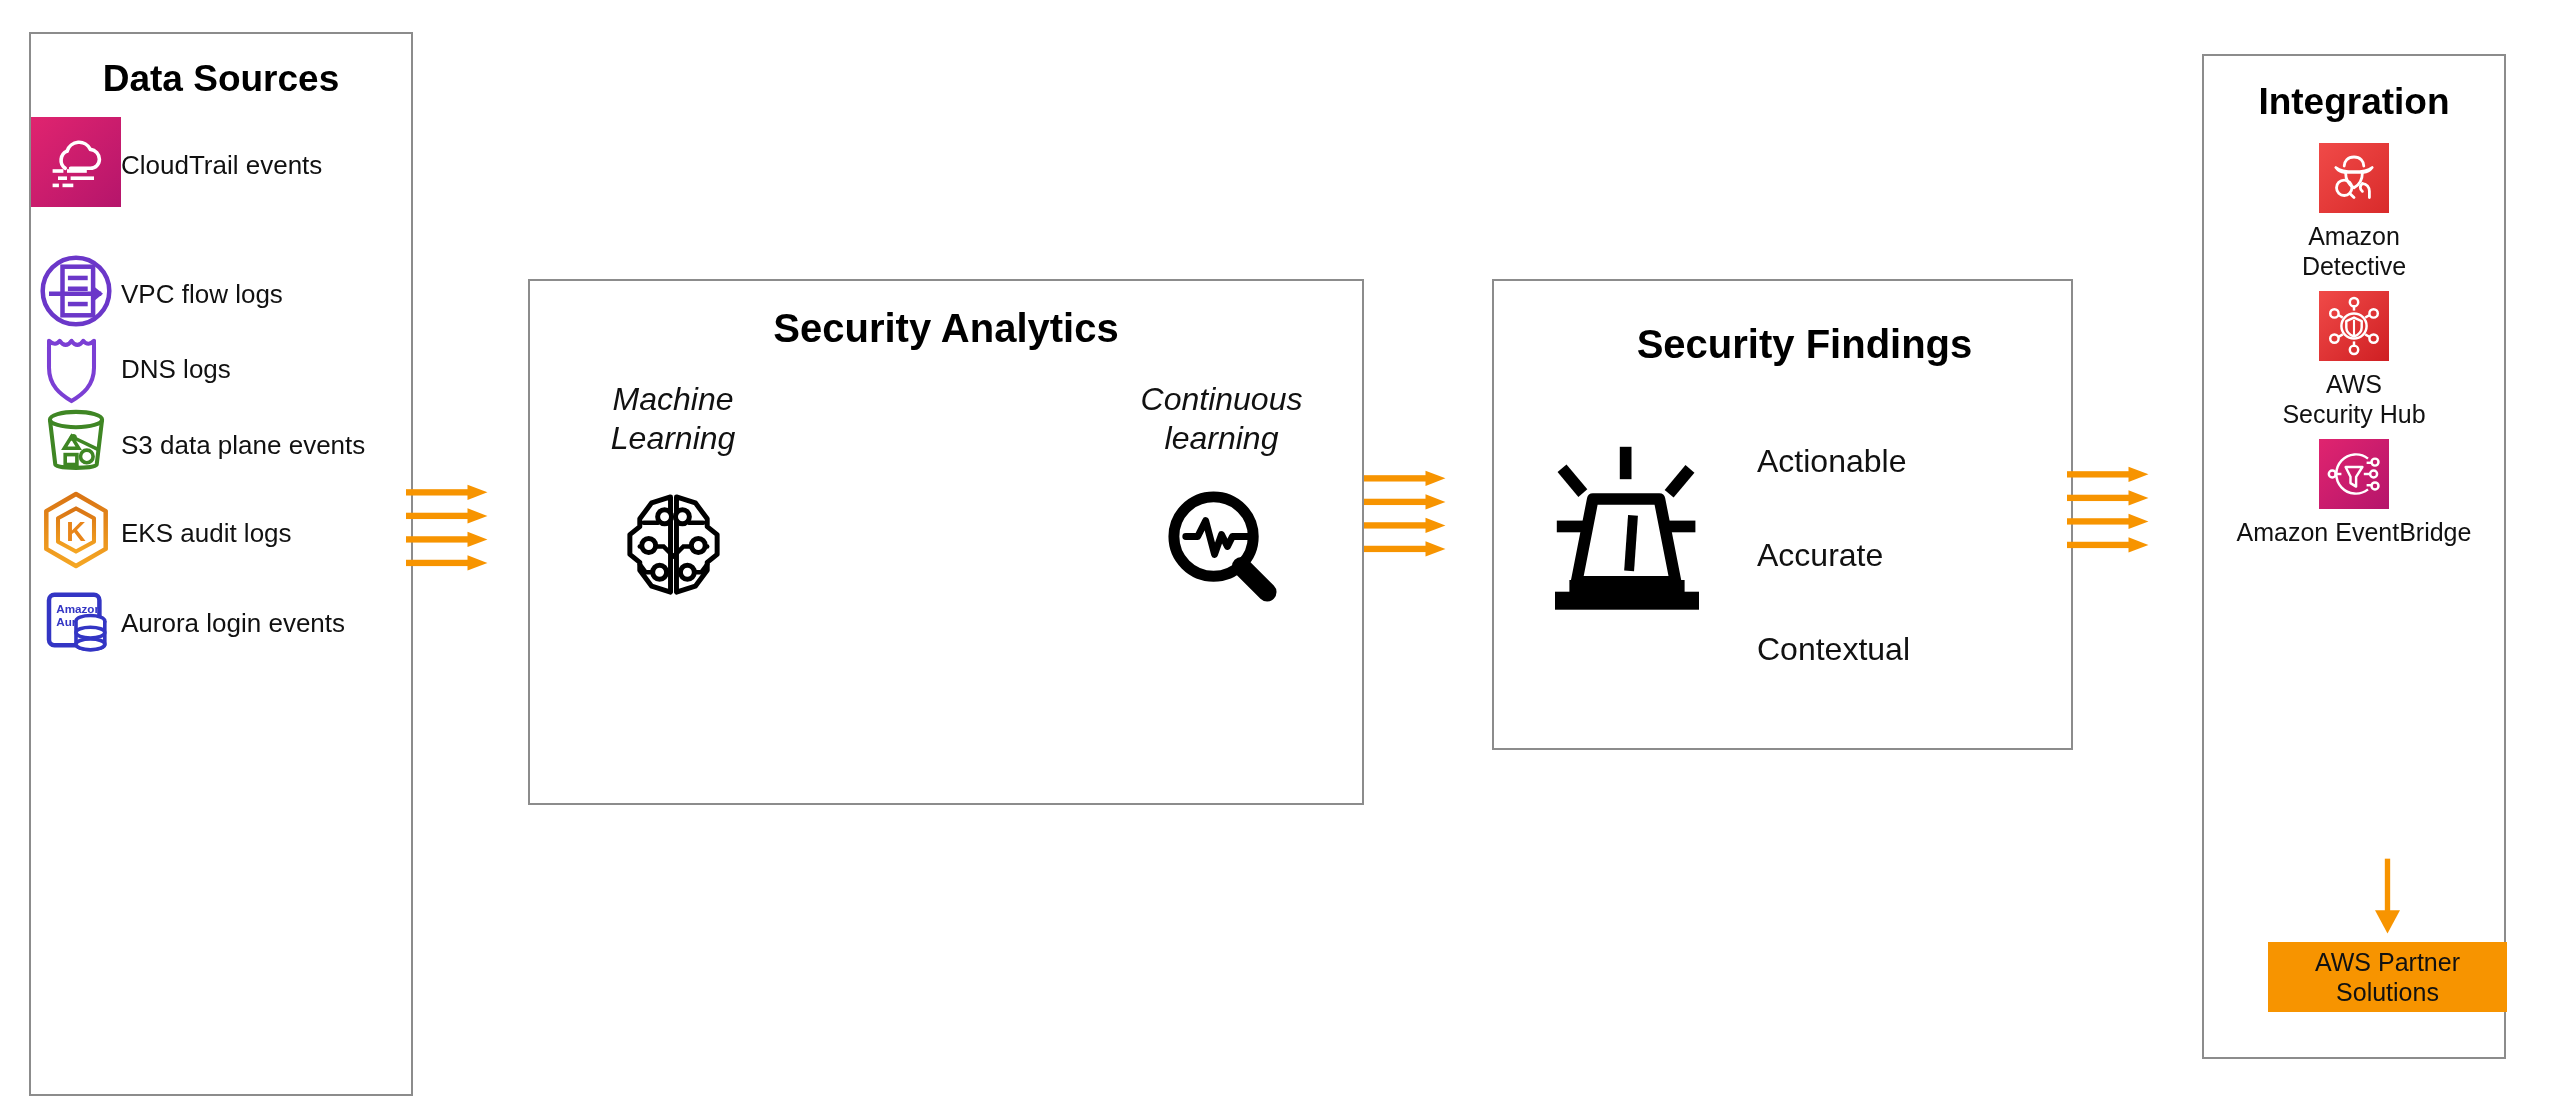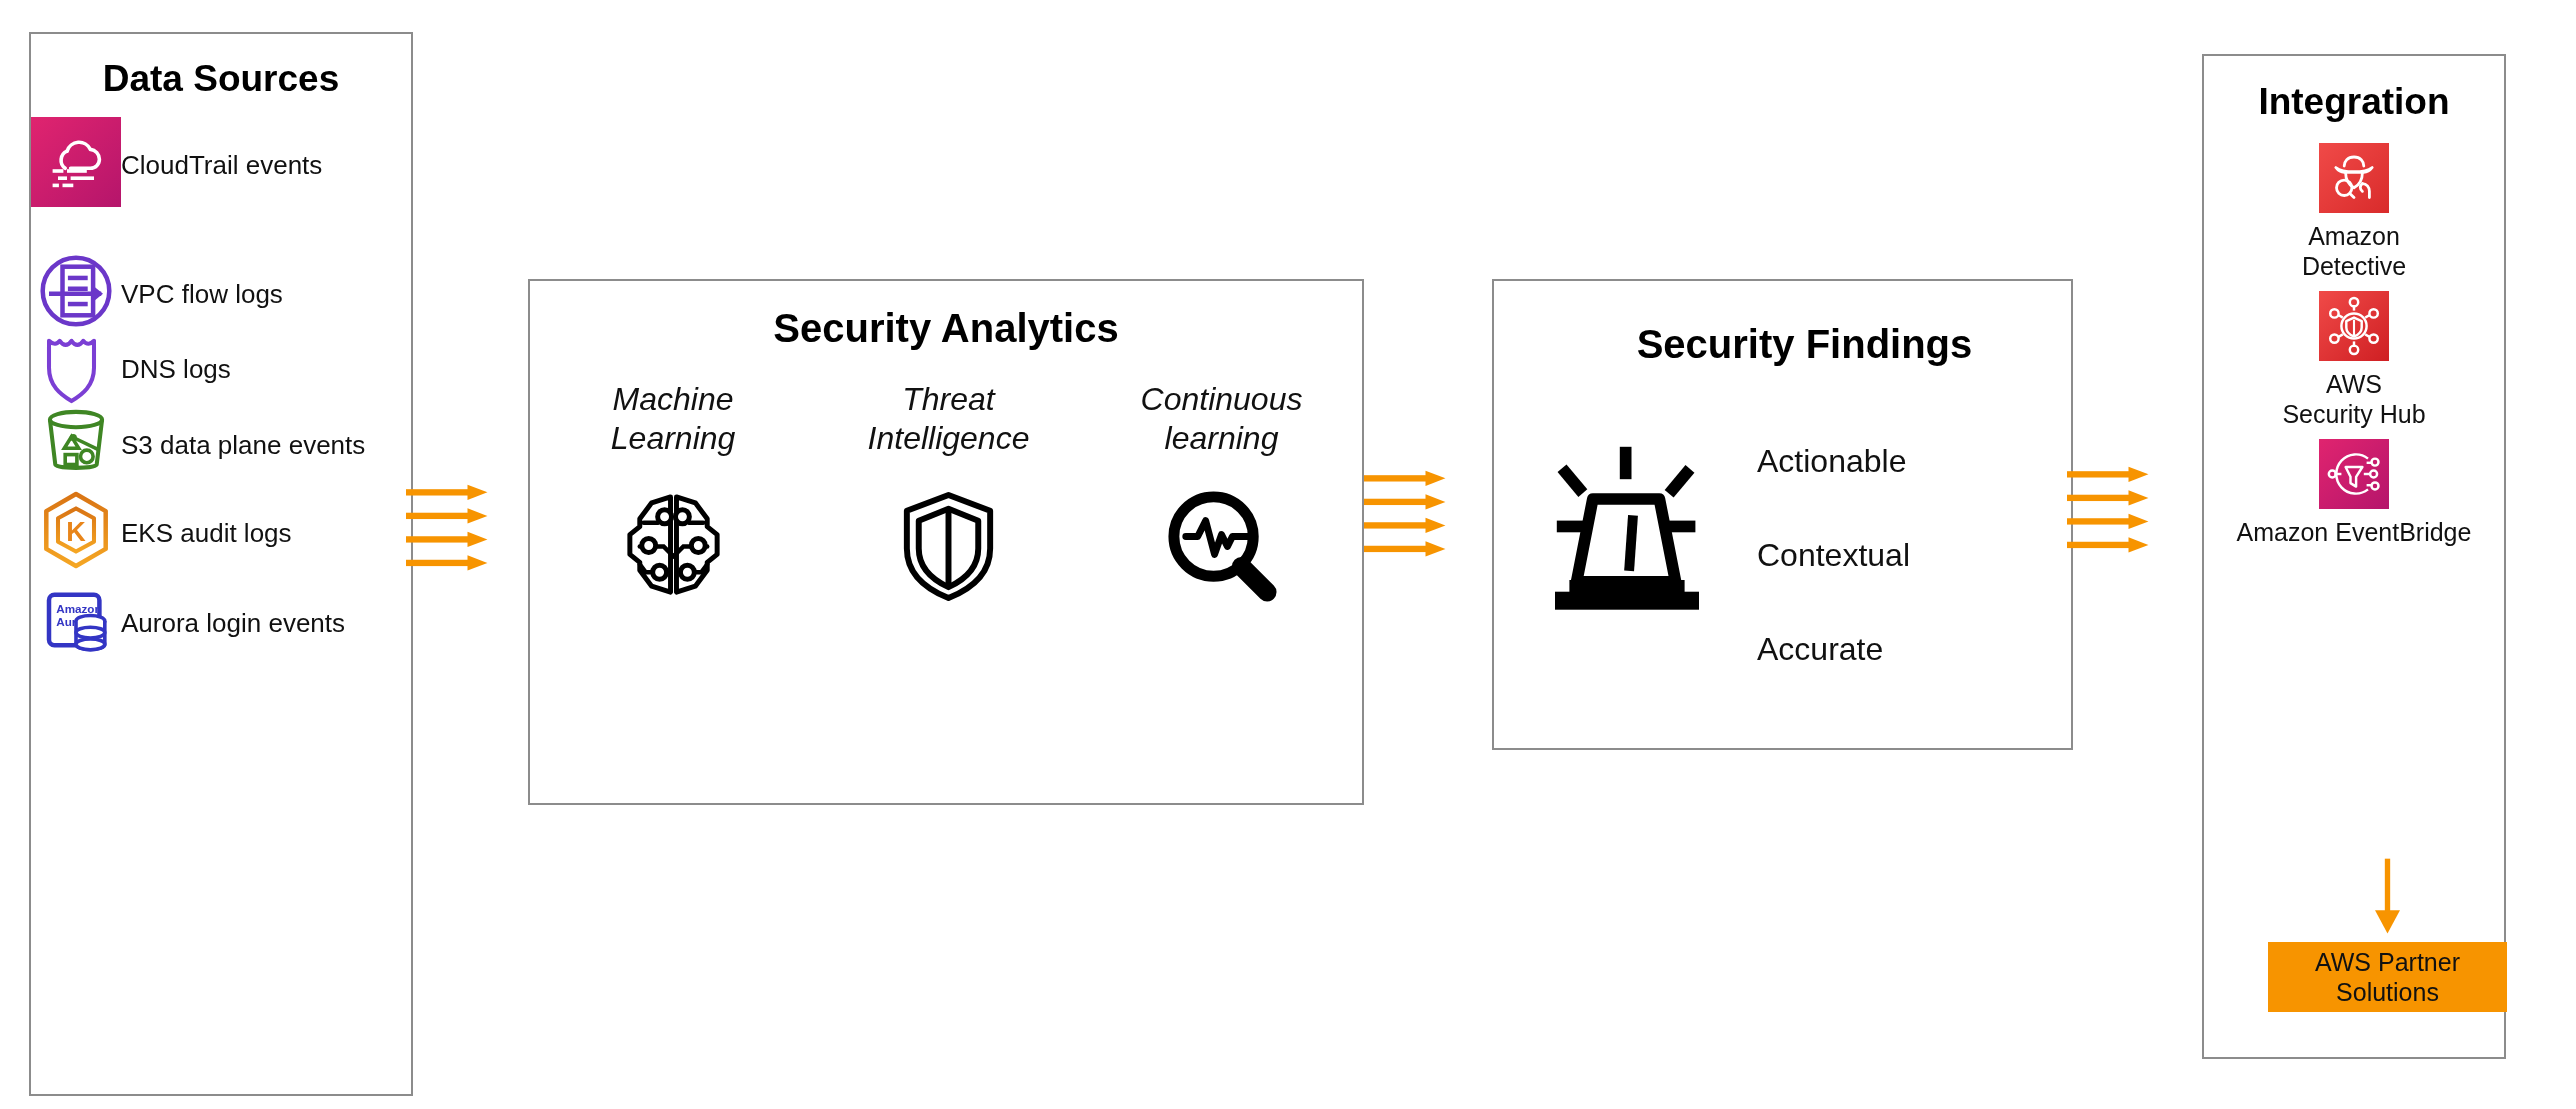--- a/index.html
+++ b/index.html
@@ -233,29 +233,20 @@
           <circle cx="51" cy="32" r="7"></circle>
             <circle cx="35" cy="61" r="7"></circle>
             <circle cx="46" cy="88" r="7"></circle>
           <circle cx="69" cy="32" r="7"></circle>
             <circle cx="85" cy="61" r="7"></circle>
             <circle cx="74" cy="88" r="7"></circle>
         </g>
       </svg>
     </div>
 
-    <div class="sa-col" style="left:288px">
-      <div class="sa-label">Threat
-Intelligence</div>
-      <svg class="sa-icon" viewBox="0 0 120 120">
-        <path d="M60 10L18 26v38c0 28 22 42 42 50 20-8 42-22 42-50V26z" fill="none" stroke="#000" stroke-width="6" stroke-linejoin="round"></path>
-        <path d="M60 24L30 36v28c0 22 17 33 30 39 13-6 30-17 30-39V36z" fill="none" stroke="#000" stroke-width="6" stroke-linejoin="round"></path>
-        <path d="M60 24v79" stroke="#000" stroke-width="6" fill="none"></path>
-      </svg>
-    </div>
 
     <div class="sa-col" style="left:561px">
       <div class="sa-label">Continuous
 learning</div>
       <svg class="sa-icon" viewBox="0 0 120 120">
         <circle cx="52" cy="52" r="40" fill="none" stroke="#000" stroke-width="11"></circle>
         <path d="M80 82l26 26" stroke="#000" stroke-width="19" stroke-linecap="round"></path>
         <path d="M24 52h12l8-16 9 34 7-20 6 12 5-10h17" fill="none" stroke="#000" stroke-width="7" stroke-linejoin="round" stroke-linecap="round"></path>
       </svg>
     </div>
@@ -290,22 +281,22 @@
         </g>
         <path d="M62 60h74l18 92H44z" fill="none" stroke="#000" stroke-width="13" stroke-linejoin="round"></path>
         <rect x="99" y="78" width="11" height="62" fill="#000" transform="rotate(4 104 109)"></rect>
         <rect x="36" y="150" width="128" height="16" fill="#000"></rect>
         <rect x="20" y="163" width="160" height="20" fill="#000"></rect>
       </svg>
     </div>
 
     <div id="sf-list">
       <div class="sf-item">Actionable</div>
+      <div class="sf-item">Accurate</div>
       <div class="sf-item">Contextual</div>
-      <div class="sf-item">Accurate</div>
     </div>
   </div>
 
   <div class="arrow-group" style="left:2067px; top:463px;">
     <svg class="arrow-svg" width="95" height="96" viewBox="0 0 105 106">
       <g fill="#f79400">
         <rect x="0" y="9" width="72" height="7"></rect>
           <path d="M68 4l22 8.5-22 8.5z"></path>
         <rect x="0" y="35" width="72" height="7"></rect>
           <path d="M68 30l22 8.5-22 8.5z"></path>

